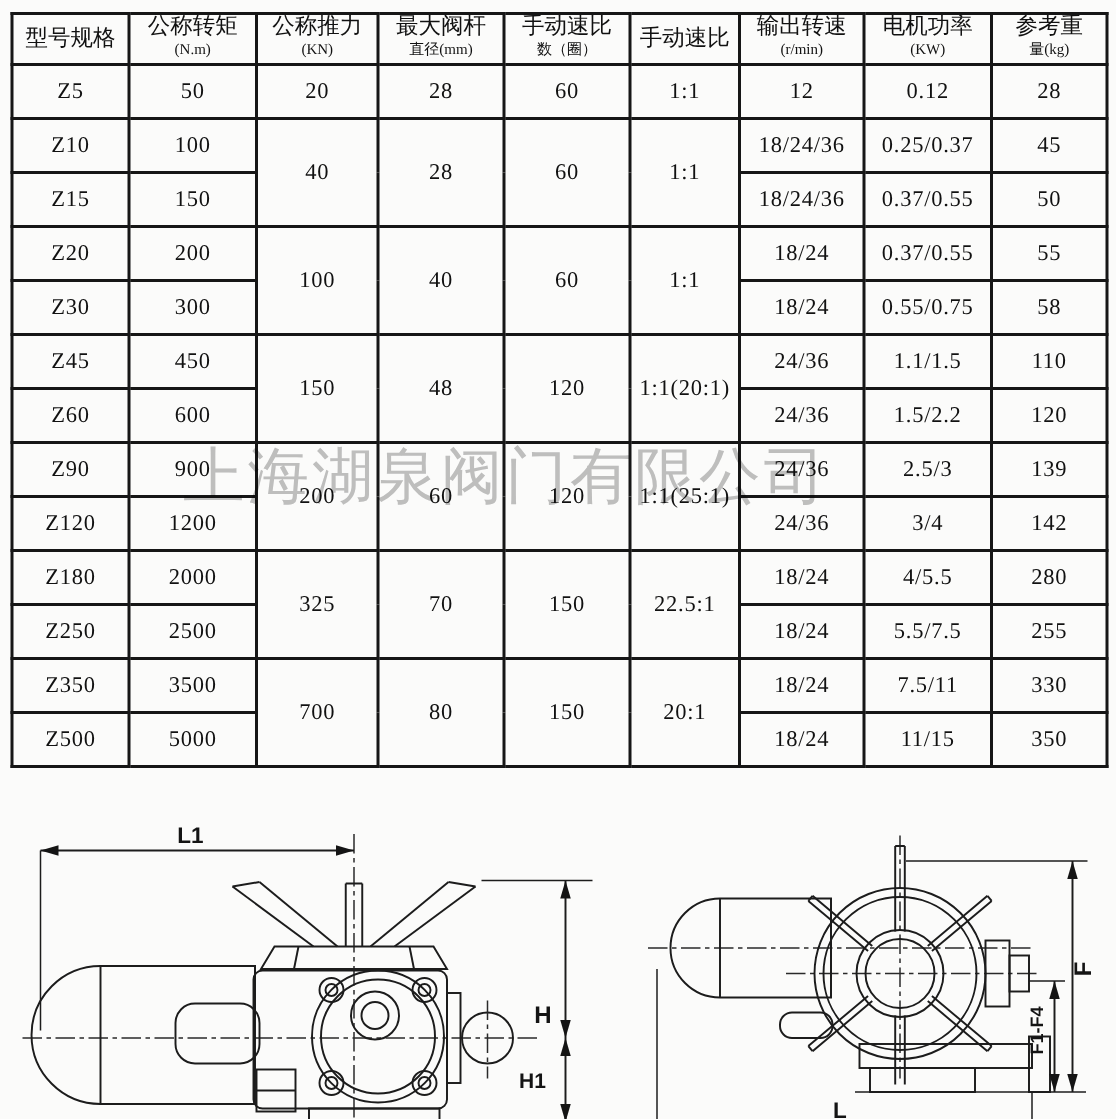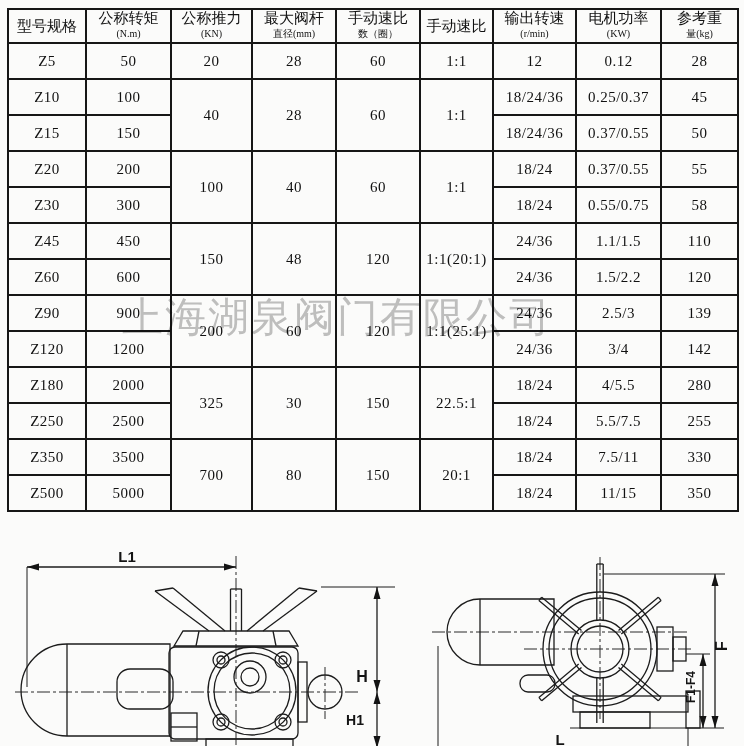--- a/index.html
+++ b/index.html
@@ -167,21 +167,21 @@
         <td>Z120</td>
         <td>1200</td>
         <td>24/36</td>
         <td>3/4</td>
         <td>142</td>
       </tr>
       <tr>
         <td>Z180</td>
         <td>2000</td>
         <td rowspan="2">325</td>
-        <td rowspan="2">30</td>
+        <td rowspan="2">70</td>
         <td rowspan="2">150</td>
         <td rowspan="2">22.5:1</td>
         <td>18/24</td>
         <td>4/5.5</td>
         <td>280</td>
       </tr>
       <tr>
         <td>Z250</td>
         <td>2500</td>
         <td>18/24</td>

